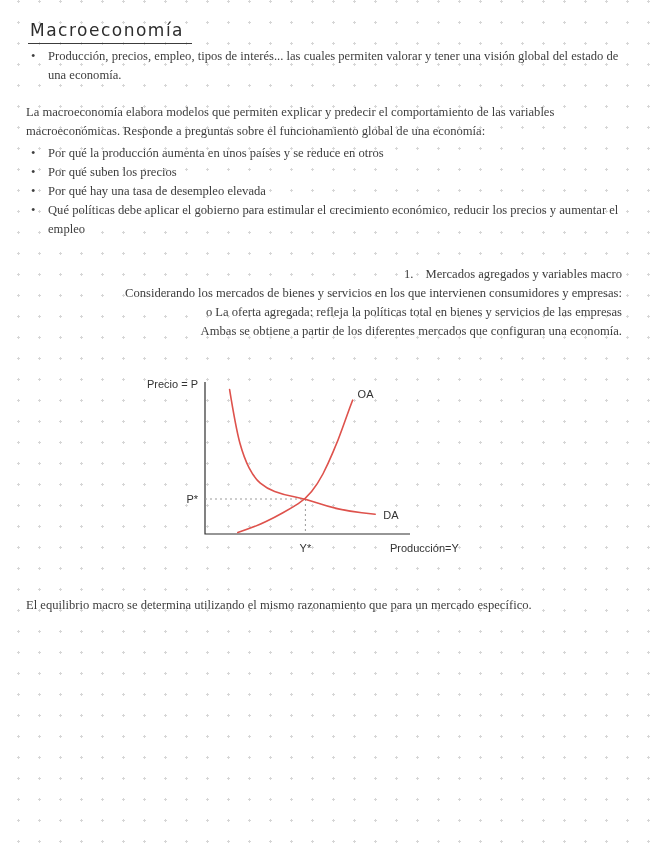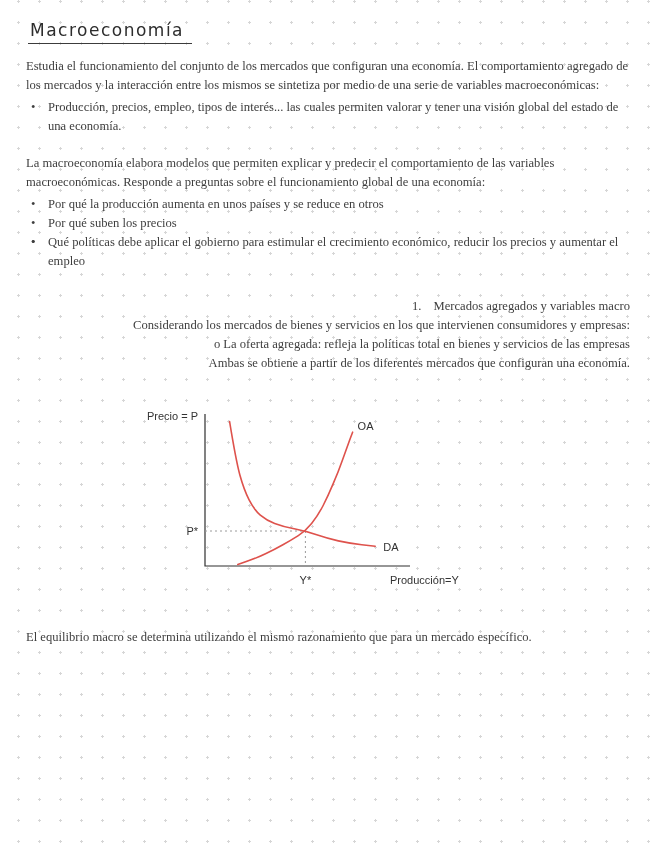--- a/index.html
+++ b/index.html
@@ -4,21 +4,21 @@
 <style>
   * { box-sizing: border-box; margin: 0; padding: 0; }
   html, body { background: #ffffff; }
   body {
     width: 656px; height: 848px;
     font-family: "Liberation Serif", serif;
   }
   .page {
     position: relative;
     width: 656px; height: 848px;
-    padding: 20px 26px 0 26px;
+    padding: 20px 34px 0 26px;
     color: #3e3e3e;
     overflow: hidden;
     background-color: #ffffff;
     background-image: radial-gradient(circle, #d6d6d6 1px, rgba(255,255,255,0) 1.3px);
     background-size: 21px 21px;
     background-position: 8px 12px;
   }
   .title {
     display: inline-block;
     font-family: "DejaVu Sans", sans-serif;
@@ -66,21 +66,20 @@
   .chart .curve { fill: none; stroke-width: 1.6; stroke-linecap: round; }
   .closing { margin-top: 24px; font-family: Liberation Serif, serif; }
 </style>
 </head>
 <body>
 
 <main class="page">
 
   <h1 class="title">Macroeconomía</h1>
 
-  <p class="para intro-p">Estudia el funcionamiento del conjunto de los mercados que configuran una economía. El comportamiento agregado de los mercados y la interacción entre los mismos se sintetiza por medio de una serie de variables macroeconómicas:</p>
 
   <ul class="bullets">
     <li>
       <span class="marker">•</span>
       <span>Producción, precios, empleo, tipos de interés... las cuales permiten valorar y tener una visión global del estado de una economía.</span>
     </li>
   </ul>
 
   <p class="para gap-lg">La macroeconomía elabora modelos que permiten explicar y predecir el comportamiento de las variables macroeconómicas. Responde a preguntas sobre el funcionamiento global de una economía:</p>
 
@@ -88,20 +87,21 @@
     <li>
       <span class="marker">•</span>
       <span>Por qué la producción aumenta en unos países y se reduce en otros</span>
     </li>
     <li>
       <span class="marker">•</span>
       <span>Por qué suben los precios</span>
     </li>
     <li>
       <span class="marker">•</span>
+      <span>Por qué hay una tasa de desempleo elevada</span>
     </li>
     <li>
       <span class="marker">•</span>
       <span>Qué políticas debe aplicar el gobierno para estimular el crecimiento económico, reducir los precios y aumentar el empleo</span>
     </li>
   </ul>
 
   <div class="section">
     <p class="para"><span class="sec-num">1.</span><span>Mercados agregados y variables macro</span></p>
     <p class="para">Considerando los mercados de bienes y servicios en los que intervienen consumidores y empresas:</p>

